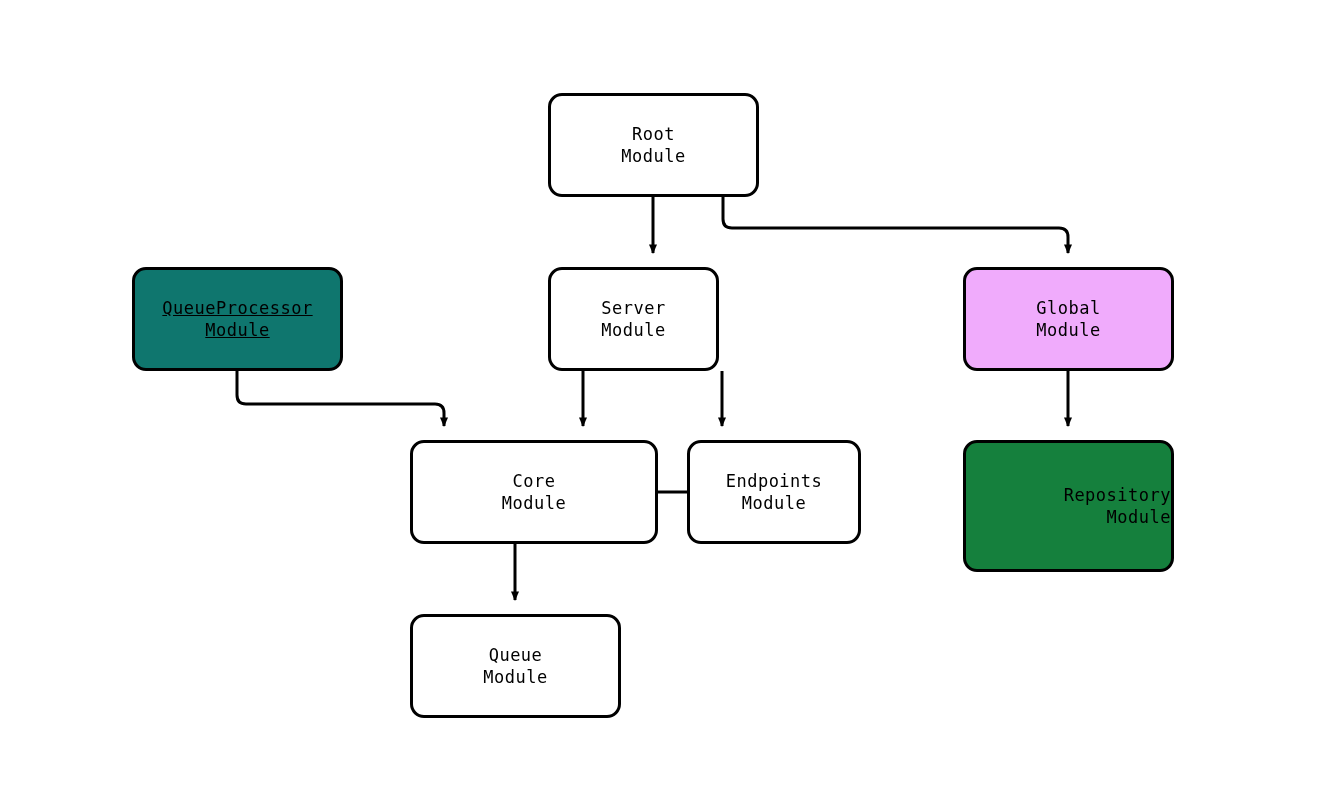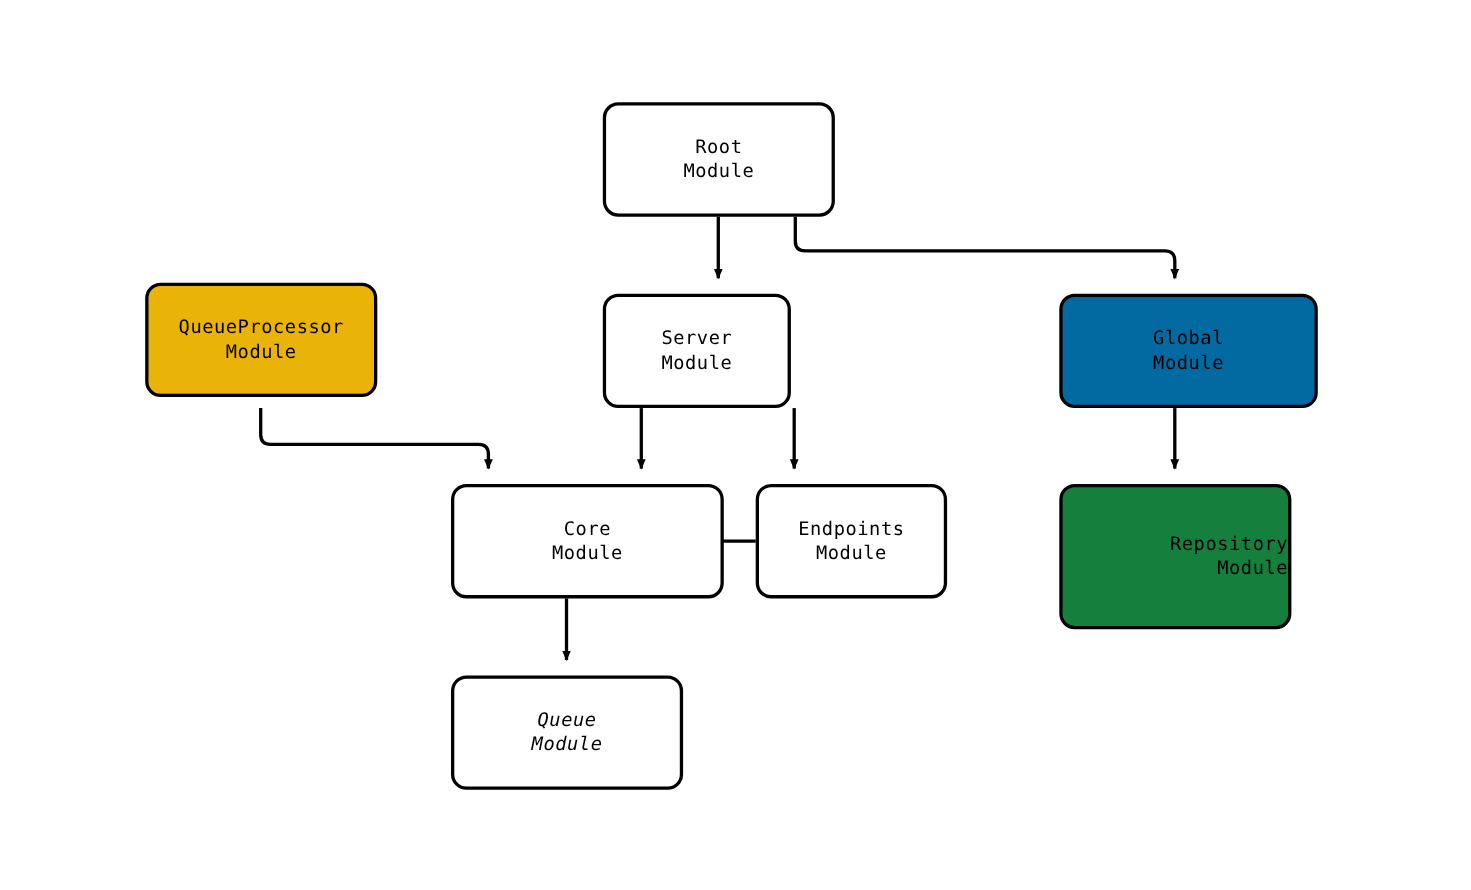--- a/index.html
+++ b/index.html
@@ -63,42 +63,42 @@
         <path d="M 1068 371 L 1068 426" fill="none" stroke="#000000" stroke-width="3" stroke-linecap="butt" marker-end="url(#arrowhead)"></path>
         <path d="M 687 492 L 635 492" fill="none" stroke="#000000" stroke-width="3" stroke-linecap="butt" marker-end="url(#arrowhead)"></path>
         <path d="M 515 544 L 515 600" fill="none" stroke="#000000" stroke-width="3" stroke-linecap="butt" marker-end="url(#arrowhead)"></path>
       </g>
   </svg>
   <div id="node-layer">
       <div class="node" style="left: 548px; top: 93px; width: 211px; height: 104px; border-color: rgb(0, 0, 0); background: rgb(255, 255, 255);">
         <div class="node-line">Root</div>
         <div class="node-line">Module</div>
       </div>
-      <div class="node" style="left: 132px; top: 257px; width: 211px; height: 104px; border-color: rgb(0, 0, 0); background: #eab308;">
+      <div class="node" style="left: 132px; top: 267px; width: 211px; height: 104px; border-color: rgb(0, 0, 0); background: #0f766e; text-decoration: underline;">
         <div class="node-line">QueueProcessor</div>
         <div class="node-line">Module</div>
       </div>
       <div class="node" style="left: 548px; top: 267px; width: 171px; height: 104px; border-color: rgb(0, 0, 0); background: rgb(255, 255, 255);">
         <div class="node-line">Server</div>
         <div class="node-line">Module</div>
       </div>
-      <div class="node" style="left: 963px; top: 267px; width: 235px; height: 104px; border-color: rgb(0, 0, 0); background: #0369a1;">
+      <div class="node" style="left: 963px; top: 267px; width: 211px; height: 104px; border-color: rgb(0, 0, 0); background: #f0abfc;">
         <div class="node-line">Global</div>
         <div class="node-line">Module</div>
       </div>
       <div class="node" style="left: 410px; top: 440px; width: 248px; height: 104px; border-color: rgb(0, 0, 0); background: rgb(255, 255, 255);">
         <div class="node-line">Core</div>
         <div class="node-line">Module</div>
       </div>
       <div class="node" style="left: 687px; top: 440px; width: 174px; height: 104px; border-color: rgb(0, 0, 0); background: rgb(255, 255, 255);">
         <div class="node-line">Endpoints</div>
         <div class="node-line">Module</div>
       </div>
       <div class="node" style="left: 963px; top: 440px; width: 211px; height: 132px; border-color: rgb(0, 0, 0); background: #15803d; align-items: flex-end;">
         <div class="node-line">Repository</div>
         <div class="node-line">Module</div>
       </div>
-      <div class="node" style="left: 410px; top: 614px; width: 211px; height: 104px; border-color: rgb(0, 0, 0); background: rgb(255, 255, 255); font-style: italic;">
+      <div class="node" style="left: 410px; top: 614px; width: 211px; height: 104px; border-color: rgb(0, 0, 0); background: rgb(255, 255, 255);">
         <div class="node-line">Queue</div>
         <div class="node-line">Module</div>
       </div>
     </div>
 </div>
 
 </body></html>

